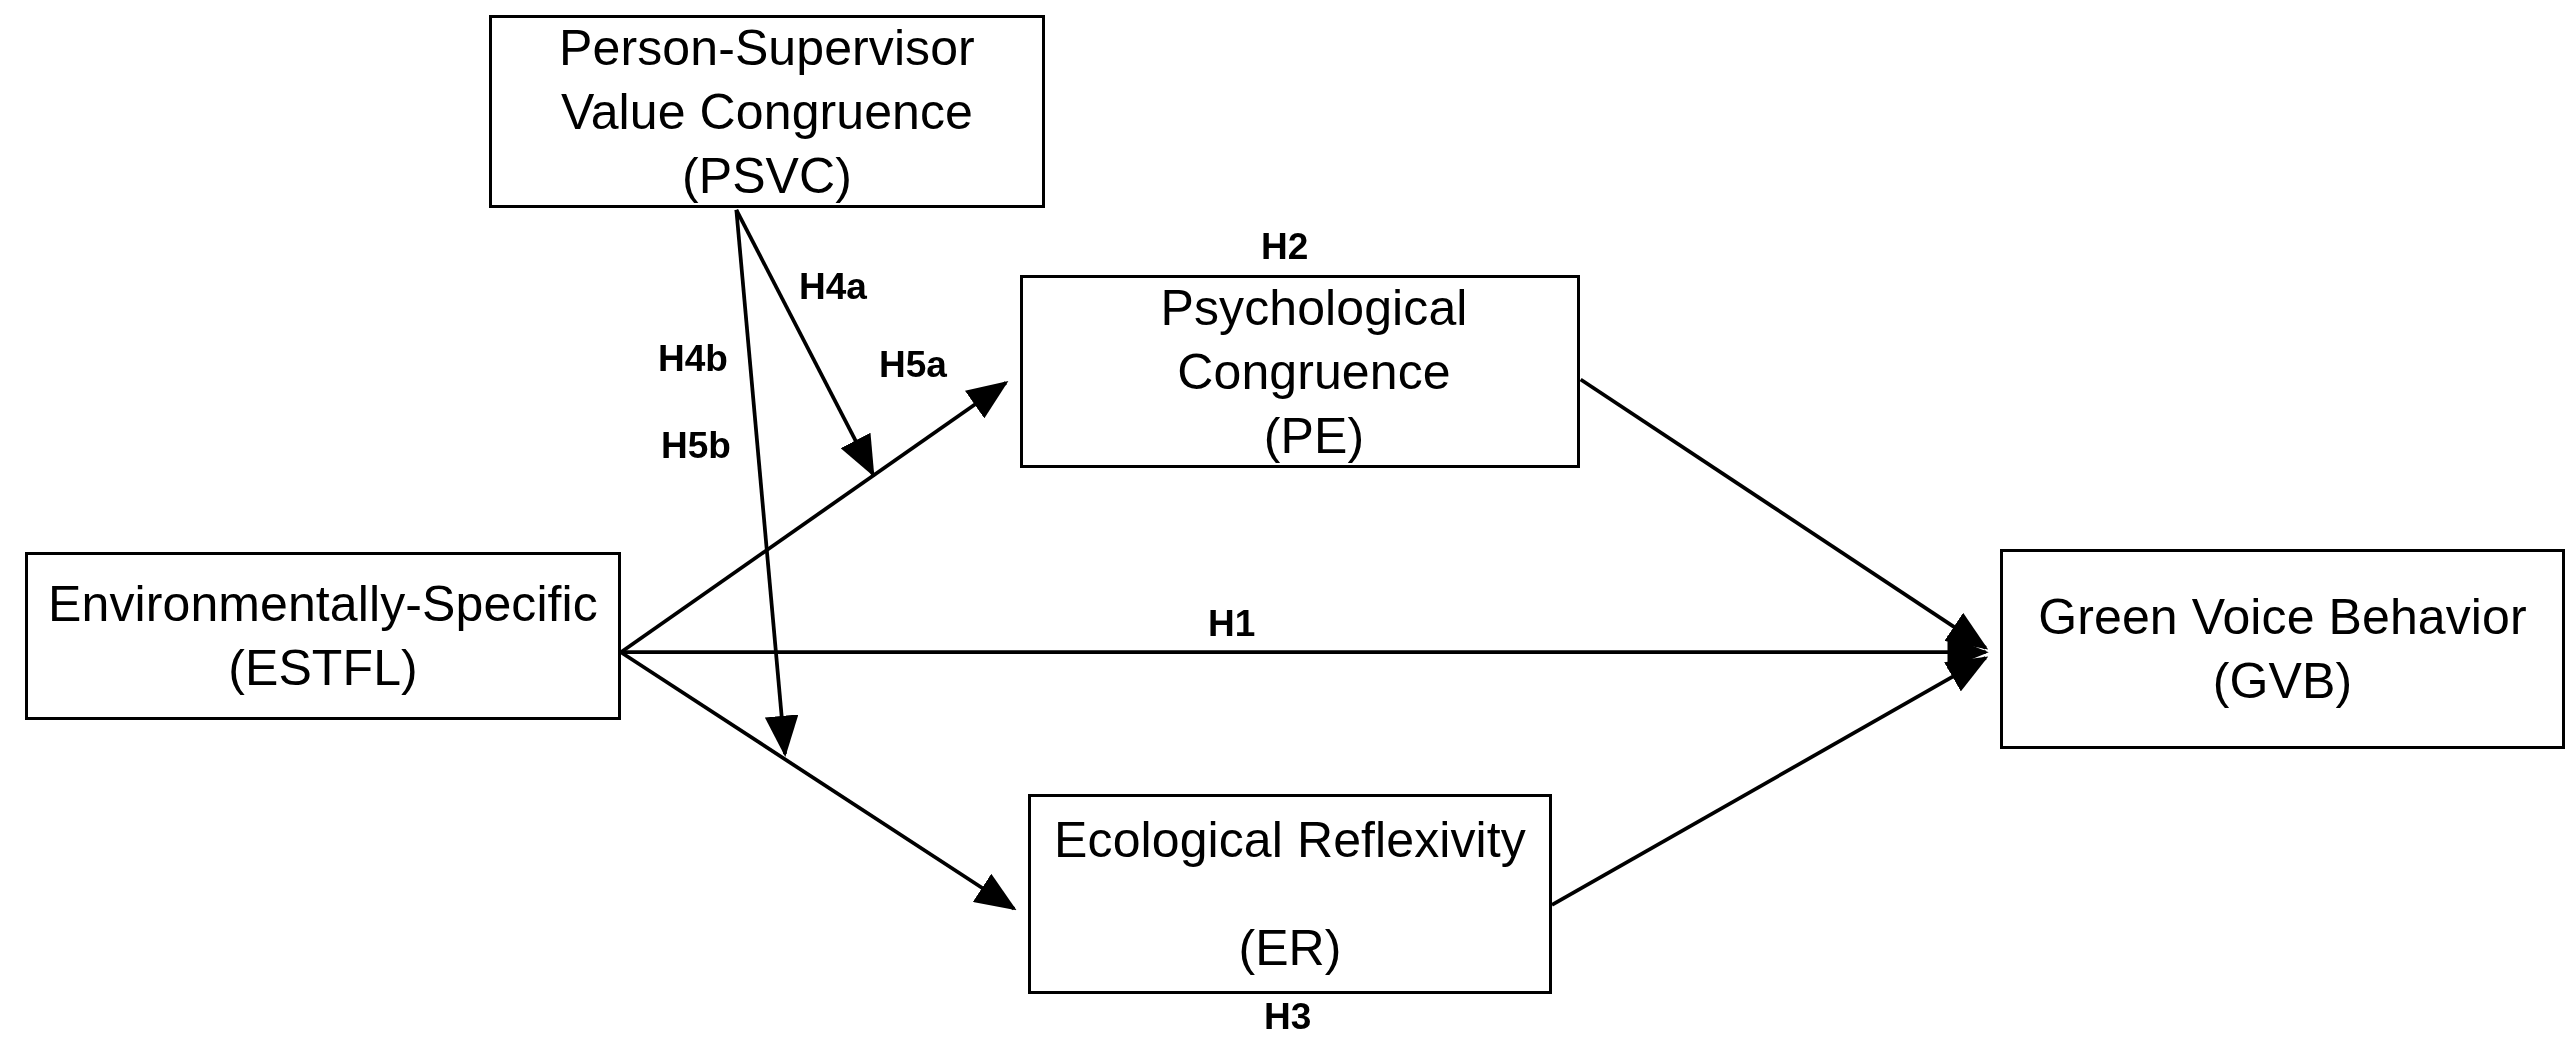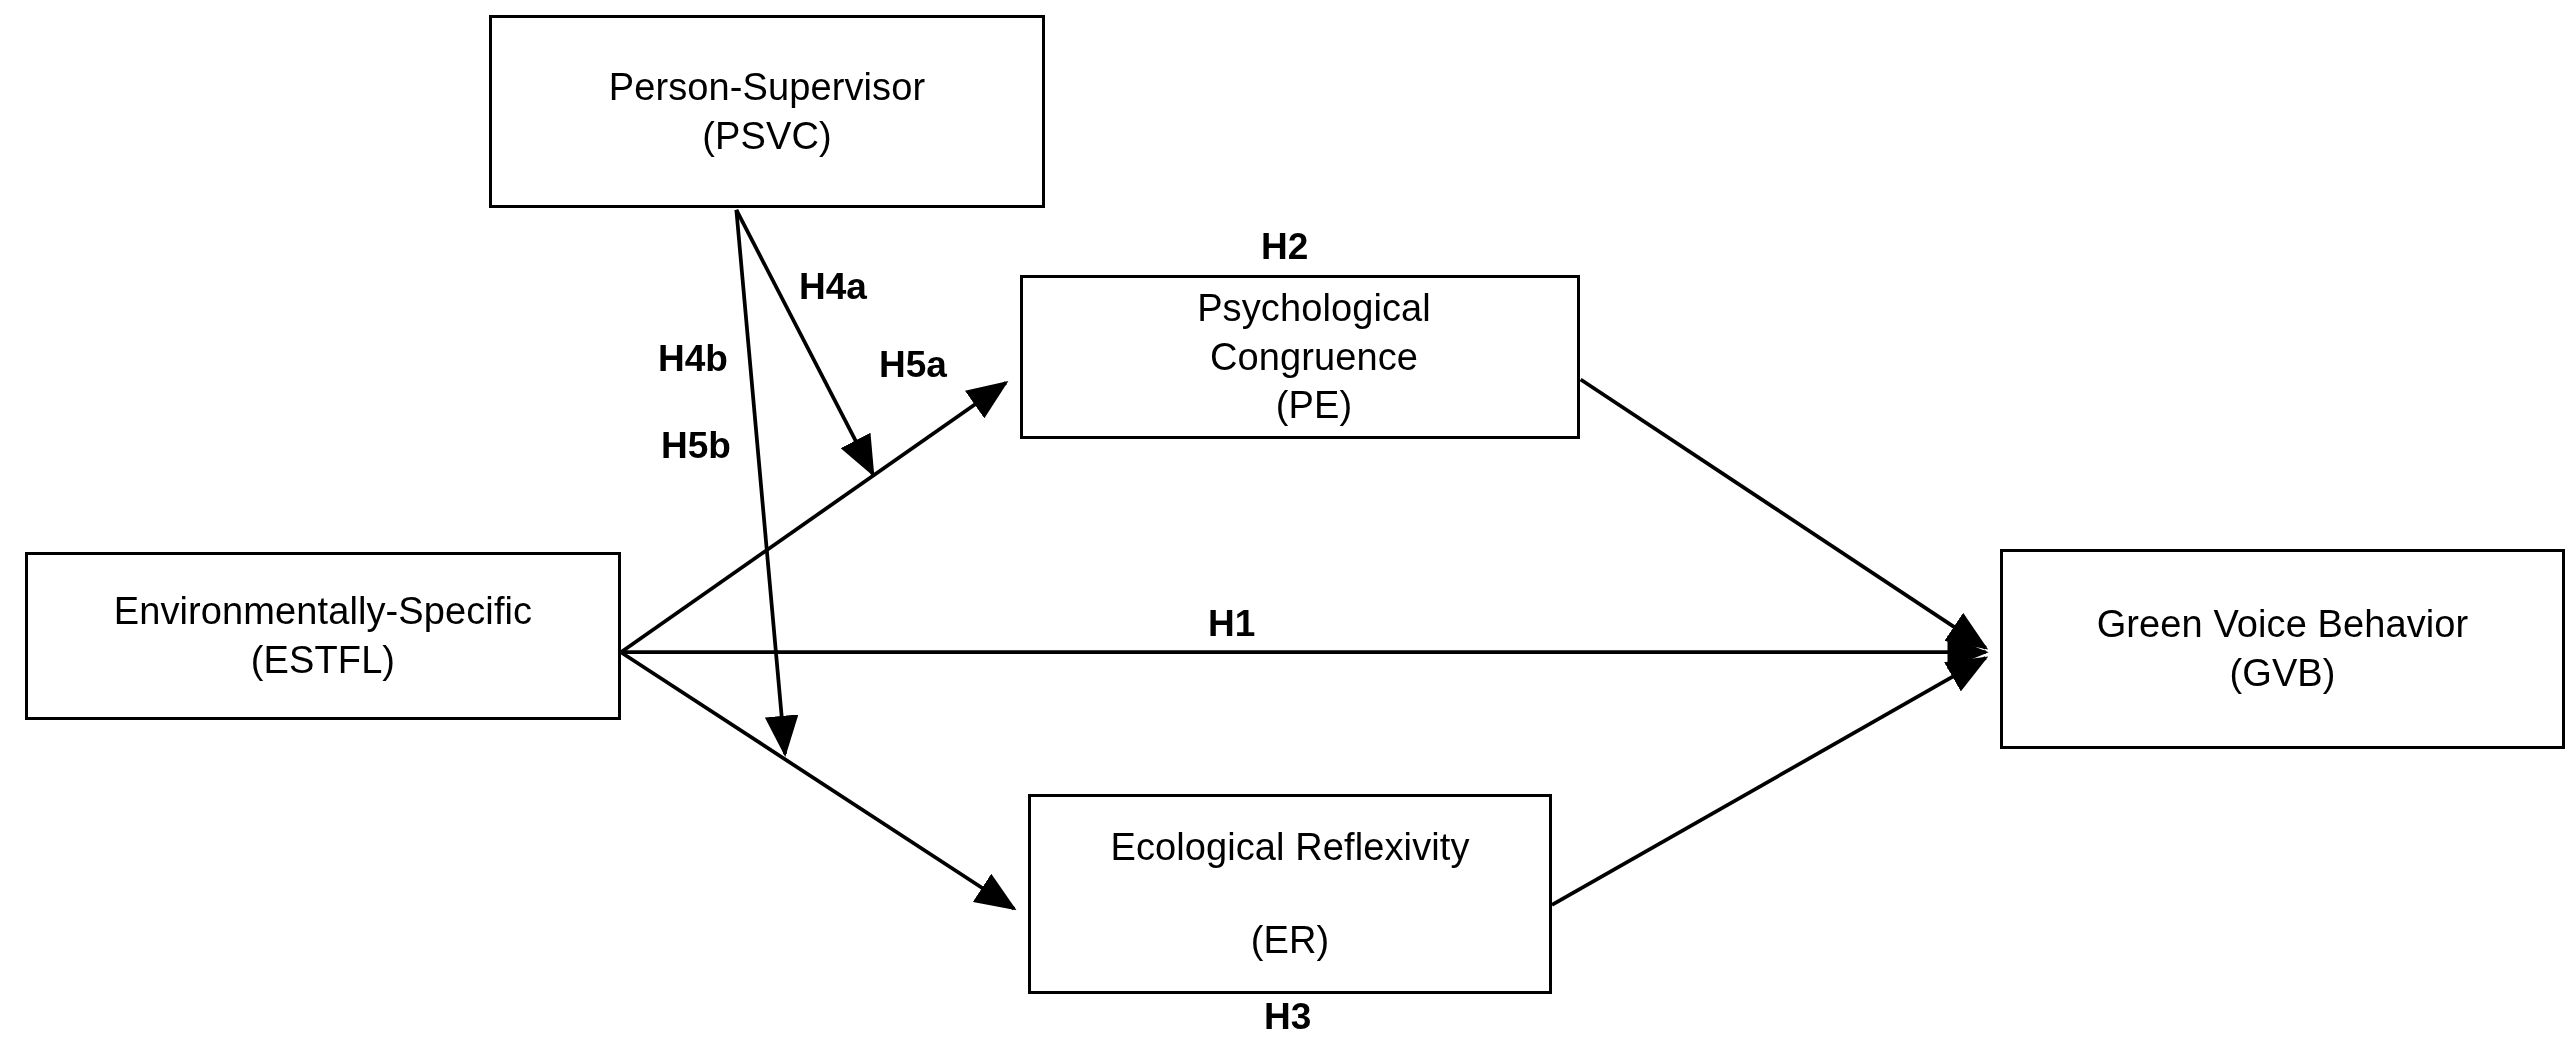--- a/index.html
+++ b/index.html
@@ -29,21 +29,21 @@
   .node {
     position: absolute;
     box-sizing: border-box;
     border: 3.7px solid #000000;
     background: #ffffff;
     display: flex;
     flex-direction: column;
     align-items: center;
     justify-content: center;
     text-align: center;
-    font-size: 38px;
+    font-size: 50px;
     line-height: 1.28;
     font-weight: 400;
     letter-spacing: 0.1px;
   }
   .node .line { display: block; white-space: pre; }
   .hyp {
     position: absolute;
     font-size: 37px;
     font-weight: bold;
     white-space: nowrap;
@@ -72,24 +72,25 @@
 
     <line x1="2487" y1="1450" x2="3182" y2="1054" stroke="#000000" stroke-width="6" marker-end="url(#ah)"></line>
 
     <line x1="1180" y1="336" x2="1399" y2="760" stroke="#000000" stroke-width="6" marker-end="url(#ah)"></line>
 
     <line x1="1180" y1="336" x2="1258" y2="1208" stroke="#000000" stroke-width="6" marker-end="url(#ah)"></line>
   </svg>
 
   <div class="node" id="node-psvc" style="left: 489px; top: 15px; width: 556px; height: 193px;">
     <span class="line">Person-Supervisor</span>
+    <span class="line">Value Congruence</span>
     <span class="line">(PSVC)</span>
   </div>
 
-  <div class="node" id="node-pe" style="left: 1020px; top: 275px; width: 560px; height: 164px; padding-left: 28px;">
+  <div class="node" id="node-pe" style="left: 1020px; top: 275px; width: 560px; height: 193px; padding-left: 28px;">
     <span class="line">Psychological</span>
     <span class="line">Congruence</span>
     <span class="line">(PE)</span>
   </div>
 
   <div class="node" id="node-estfl" style="left: 25px; top: 552px; width: 596px; height: 168px;">
     <span class="line">Environmentally-Specific</span>
     <span class="line">(ESTFL)</span>
   </div>
 

